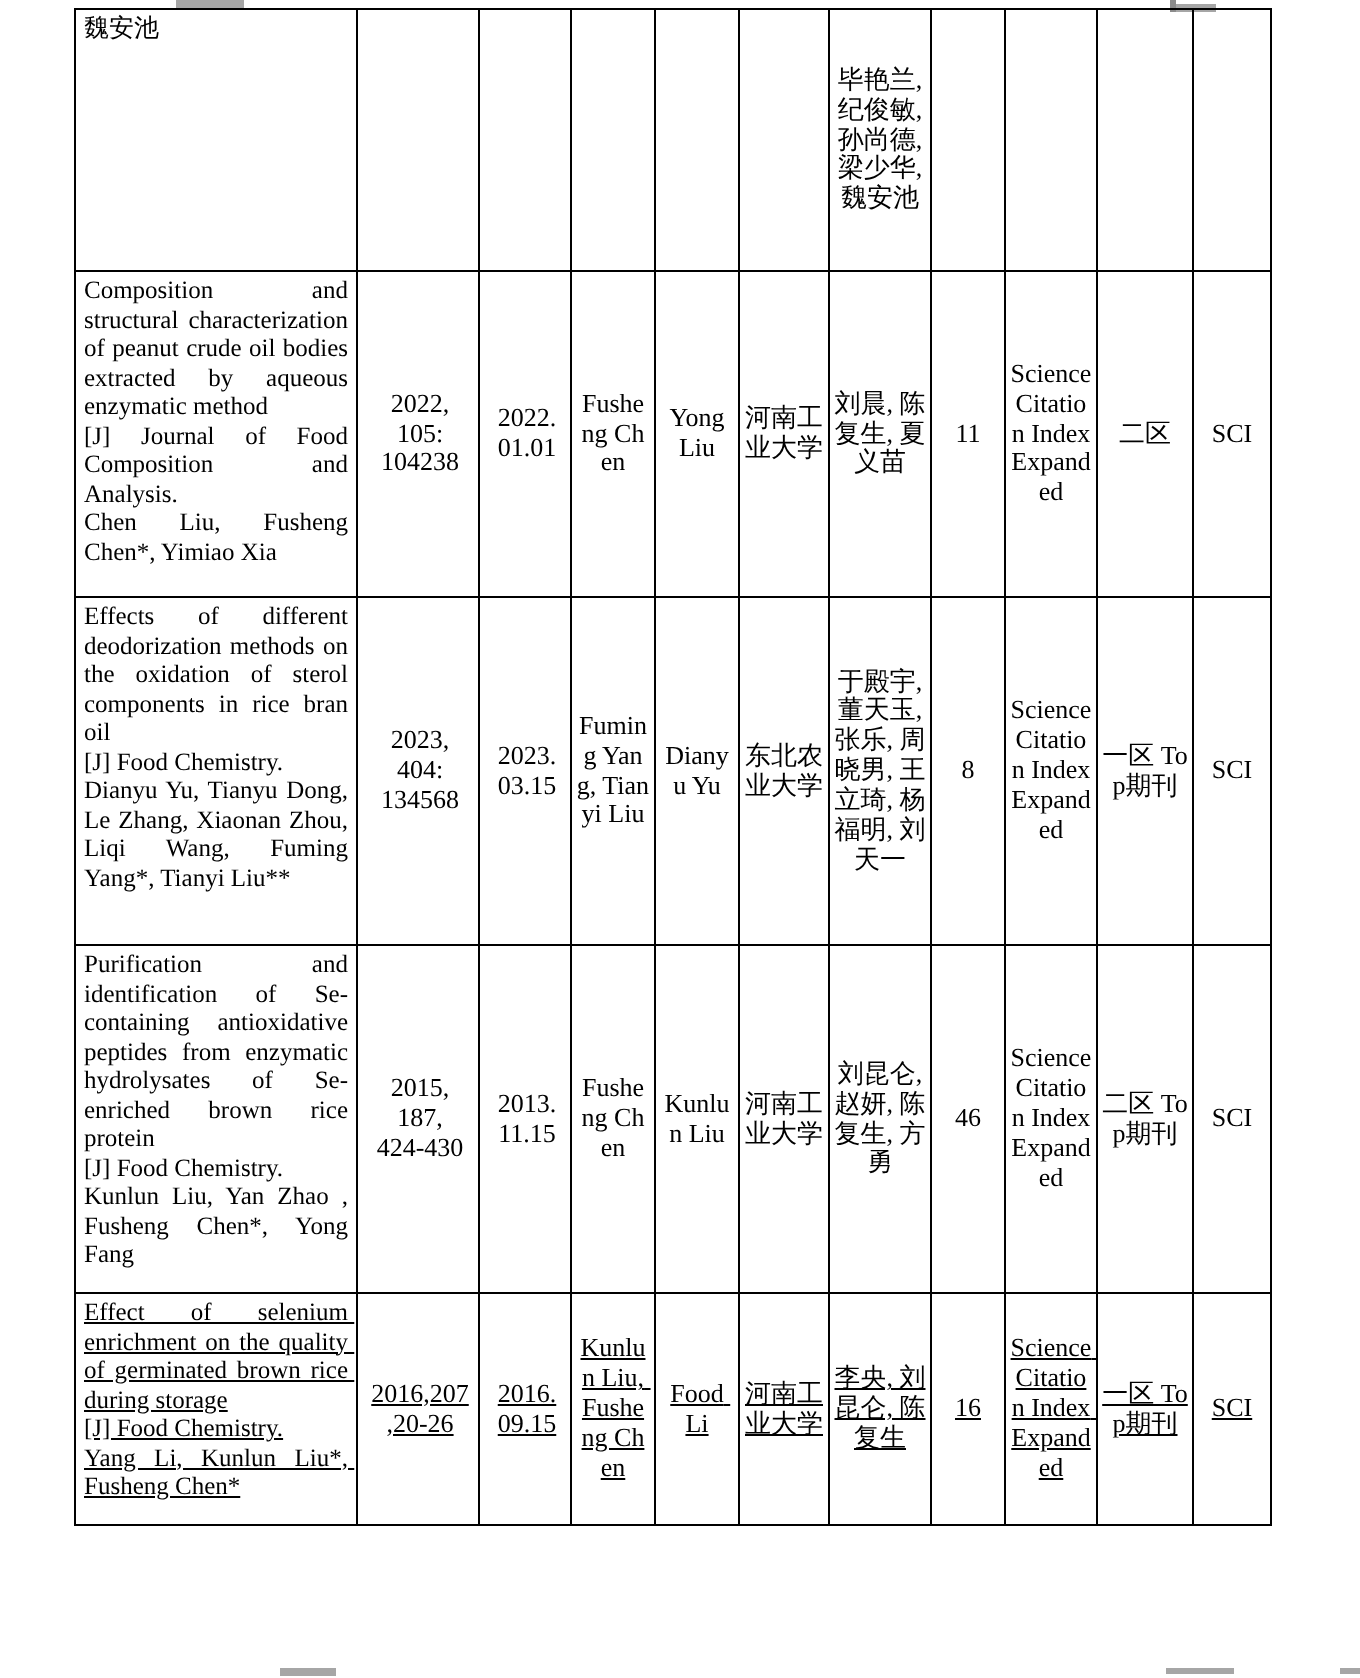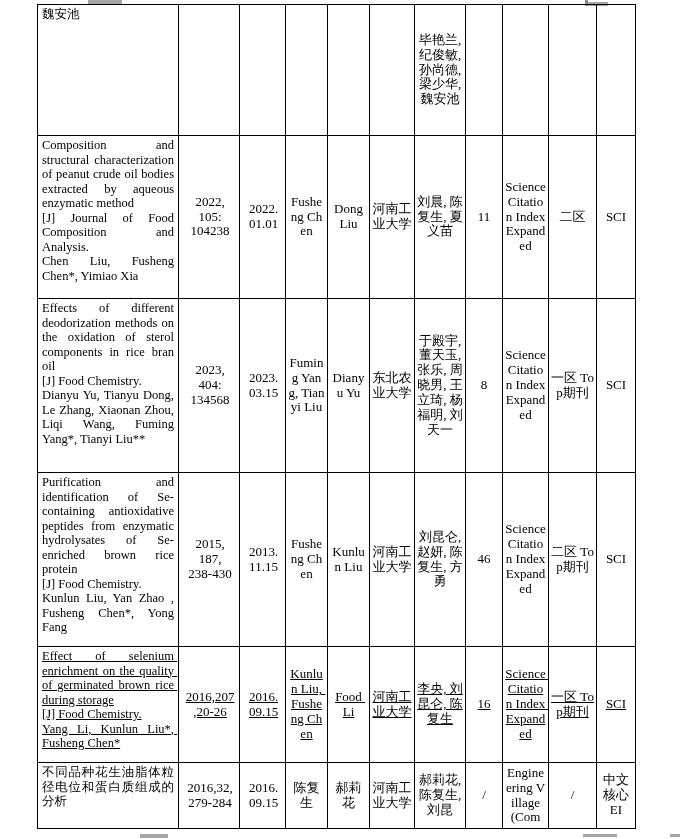--- a/index.html
+++ b/index.html
@@ -108,21 +108,21 @@
         <tr>
           <td class="c0">Composition and structural characterization of peanut crude oil bodies extracted by aqueous enzymatic method
 [J] Journal of Food Composition and Analysis.
 Chen Liu, Fusheng Chen*, Yimiao Xia</td>
           <td class="c1">2022,
 105:
 104238</td>
           <td class="c2">2022.
 01.01</td>
           <td class="c3">Fusheng Chen</td>
-          <td class="c4">Dong Liu</td>
+          <td class="c4">Yong Liu</td>
           <td class="c5">河南工业大学</td>
           <td class="c6">刘晨, 陈复生, 夏义苗</td>
           <td class="c7">11</td>
           <td class="c8">Science Citation Index Expanded</td>
           <td class="c9">二区</td>
           <td class="c10">SCI</td>
         </tr>
         <tr>
           <td class="c0">Effects of different deodorization methods on the oxidation of sterol components in rice bran oil
 [J] Food Chemistry.
@@ -140,21 +140,21 @@
           <td class="c8">Science Citation Index Expanded</td>
           <td class="c9">一区 Top期刊</td>
           <td class="c10">SCI</td>
         </tr>
         <tr>
           <td class="c0">Purification and identification of Se-containing antioxidative peptides from enzymatic hydrolysates of Se-enriched brown rice protein
 [J] Food Chemistry.
 Kunlun Liu, Yan Zhao , Fusheng Chen*, Yong Fang</td>
           <td class="c1">2015,
 187,
-238-430</td>
+424-430</td>
           <td class="c2">2013.
 11.15</td>
           <td class="c3">Fusheng Chen</td>
           <td class="c4">Kunlun Liu</td>
           <td class="c5">河南工业大学</td>
           <td class="c6">刘昆仑, 赵妍, 陈复生, 方勇</td>
           <td class="c7">46</td>
           <td class="c8">Science Citation Index Expanded</td>
           <td class="c9">二区 Top期刊</td>
           <td class="c10">SCI</td>
@@ -169,31 +169,16 @@
 09.15</td>
           <td class="c3">Kunlun Liu, Fusheng Chen</td>
           <td class="c4">Food Li</td>
           <td class="c5">河南工业大学</td>
           <td class="c6">李央, 刘昆仑, 陈复生</td>
           <td class="c7">16</td>
           <td class="c8">Science Citation Index Expanded</td>
           <td class="c9">一区 Top期刊</td>
           <td class="c10">SCI</td>
         </tr>
-        <tr>
-          <td class="c0">不同品种花生油脂体粒径电位和蛋白质组成的分析</td>
-          <td class="c1">2016,32,
-279-284</td>
-          <td class="c2">2016.
-09.15</td>
-          <td class="c3">陈复生</td>
-          <td class="c4">郝莉花</td>
-          <td class="c5">河南工业大学</td>
-          <td class="c6">郝莉花, 陈复生, 刘昆</td>
-          <td class="c7">/</td>
-          <td class="c8">Engineering Village (Com</td>
-          <td class="c9">/</td>
-          <td class="c10">中文核心 EI</td>
-        </tr>
       </tbody>
   </table>
 
 </div>
 
 </body></html>

